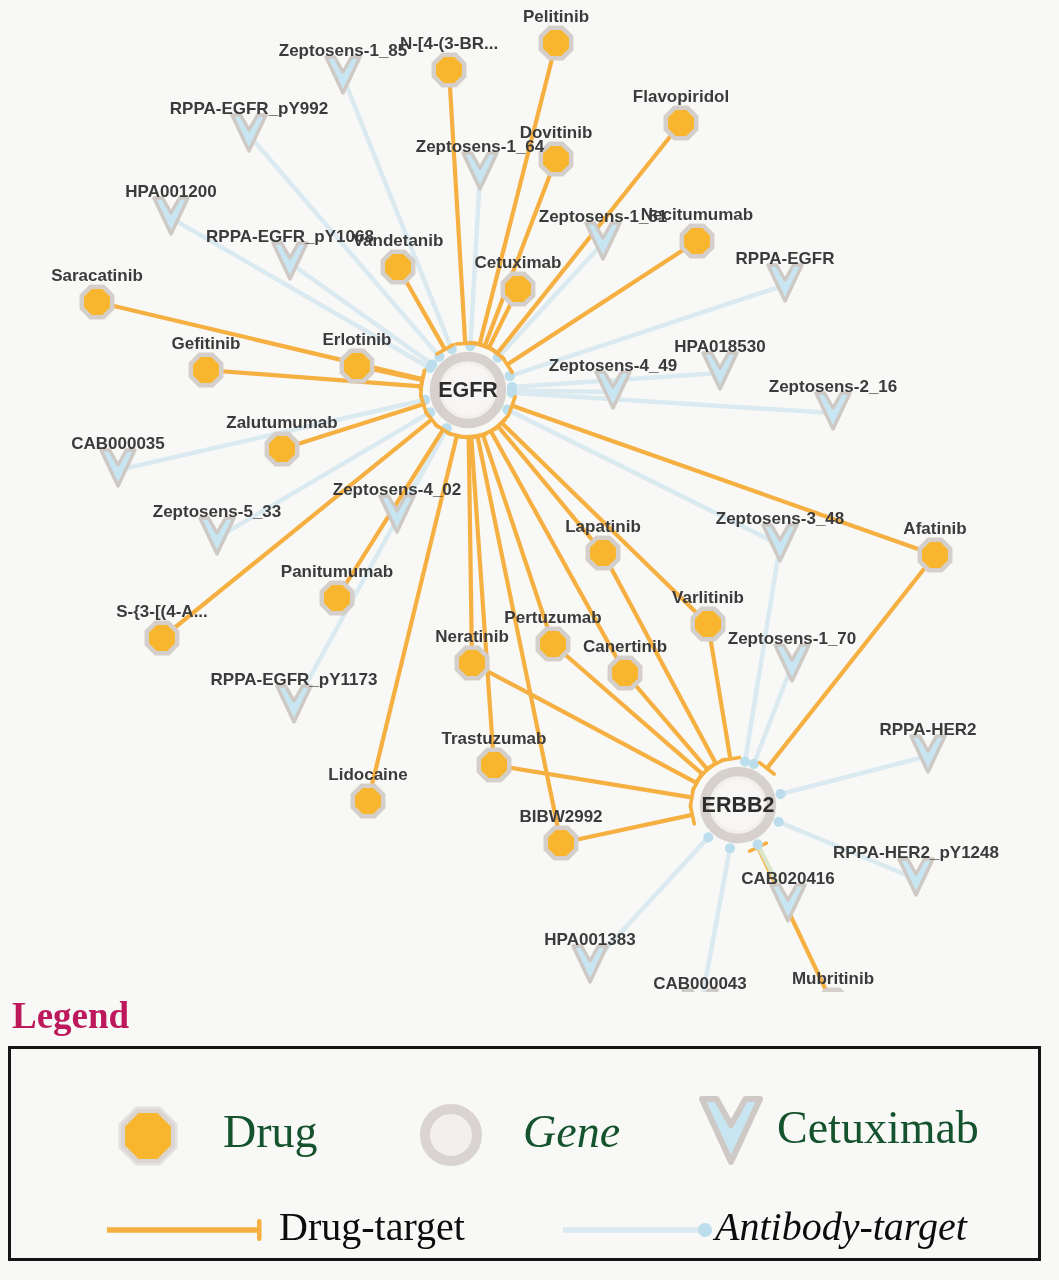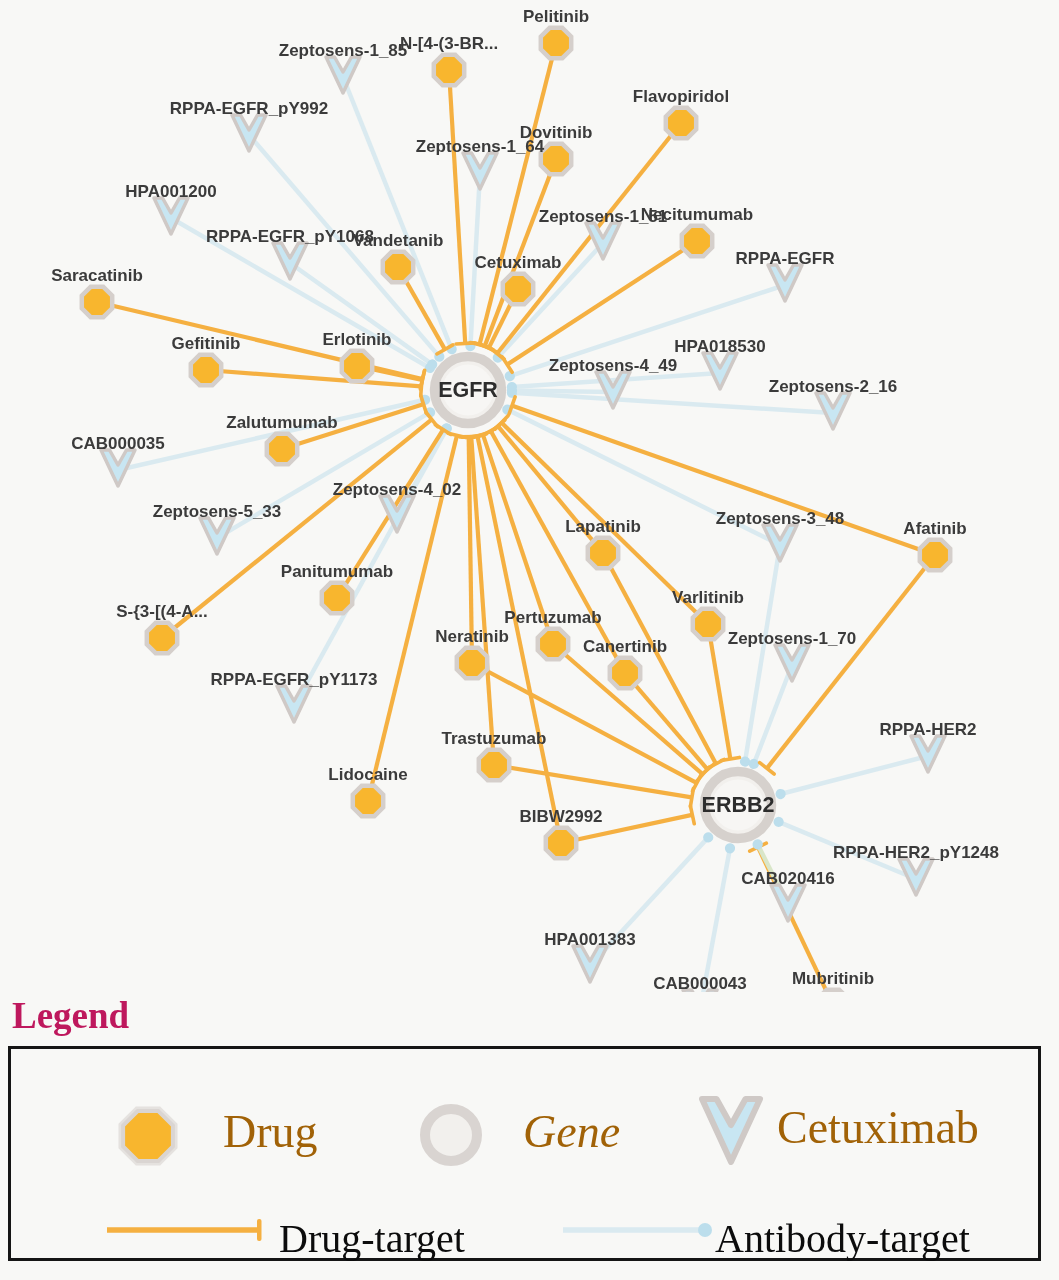--- a/index.html
+++ b/index.html
@@ -33,25 +33,25 @@
   }
   .legend-box{
     position:absolute;left:8px;top:1046px;width:1033px;height:215px;
     border:3.5px solid var(--legend-border,#151515);
     background:var(--bg,#f8f8f6);
     box-sizing:border-box;
   }
   .legend-box .abs{position:absolute;}
   .legend-symbol-label{
     font-family:"Liberation Serif","DejaVu Serif",serif;
-    font-size:46px;color:#a16207;line-height:1;
+    font-size:46px;color:#14532d;line-height:1;
   }
   .legend-edge-label{
     font-family:"Liberation Serif","DejaVu Serif",serif;
-    font-size:40px;color:#0c0c0c;line-height:1;margin-top:12px;
+    font-size:40px;color:#0c0c0c;line-height:1;
   }
 </style>
 <style>.c-drugfill{fill:#F8B62E;}.c-geneinner{fill:#F2F0ED;}.c-abfill{fill:#C8E6F2;}.c-drugline{stroke:#F5B041;}.c-druglinefill{fill:#F5B041;}.c-abline{stroke:#DAEAF0;}.c-abdot{fill:#BCDEEC;}</style></head>
 <body>
 
 <div id="stage">
 
   <svg id="graph-svg" width="1059" height="992" viewBox="0 0 1059 992">
       <defs>
         <marker id="m-tee" viewBox="0 0 10 24" refX="4" refY="12" markerWidth="10" markerHeight="24" orient="auto" markerUnits="userSpaceOnUse">
@@ -325,16 +325,16 @@
     <svg class="abs" style="left:92px;top:168px;" width="172" height="26" viewBox="0 0 172 26">
       <line x1="4" y1="13" x2="154" y2="13" class="c-drugline" stroke-width="5.5"></line>
       <rect x="154" y="2" width="4.5" height="22" rx="2" class="c-druglinefill"></rect>
     </svg>
     <div class="abs legend-edge-label" style="left:268px;top:158px;">Drug-target</div>
 
     <svg class="abs" style="left:548px;top:168px;" width="162" height="26" viewBox="0 0 162 26">
       <line x1="4" y1="13" x2="140" y2="13" class="c-abline" stroke-width="5.5"></line>
       <circle cx="146" cy="13" r="7" class="c-abdot"></circle>
     </svg>
-    <div class="abs legend-edge-label" style="left:704px;top:158px;">Antibody-target</div>
+    <div class="abs legend-edge-label" style="left:704px;top:158px;font-style:italic;">Antibody-target</div>
 
   </div>
 </div>
 
 </body></html>

